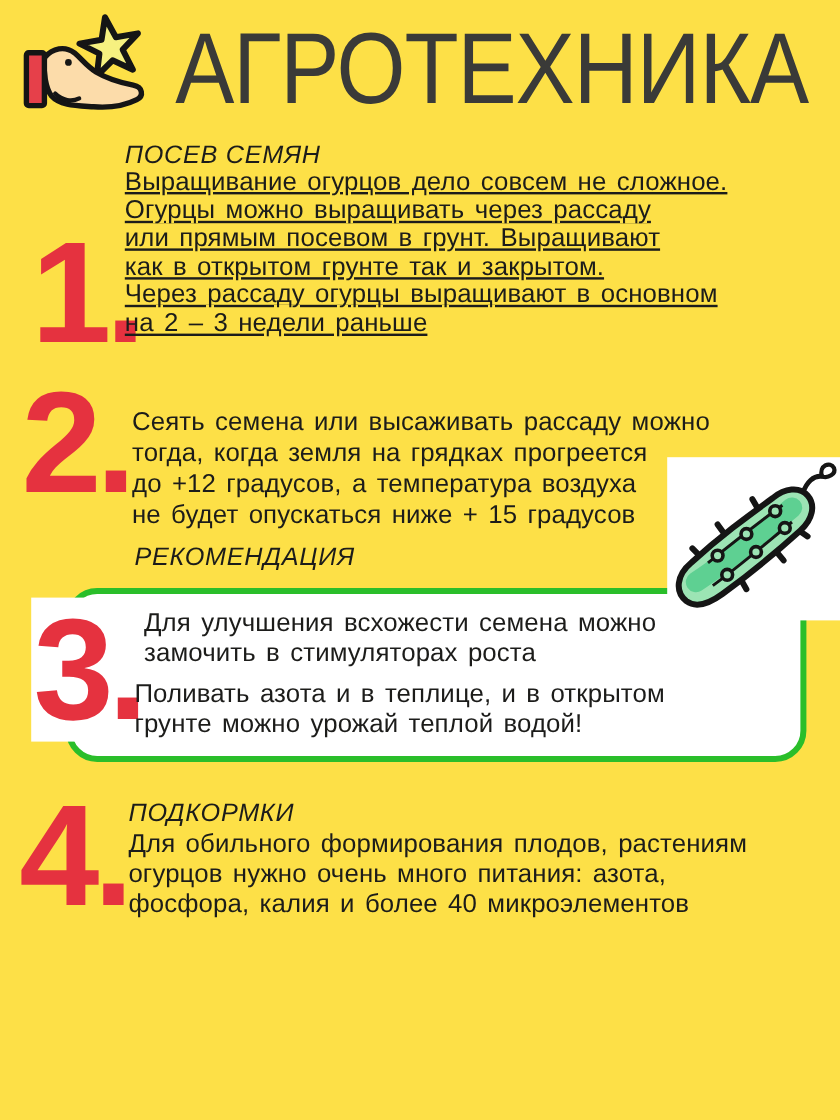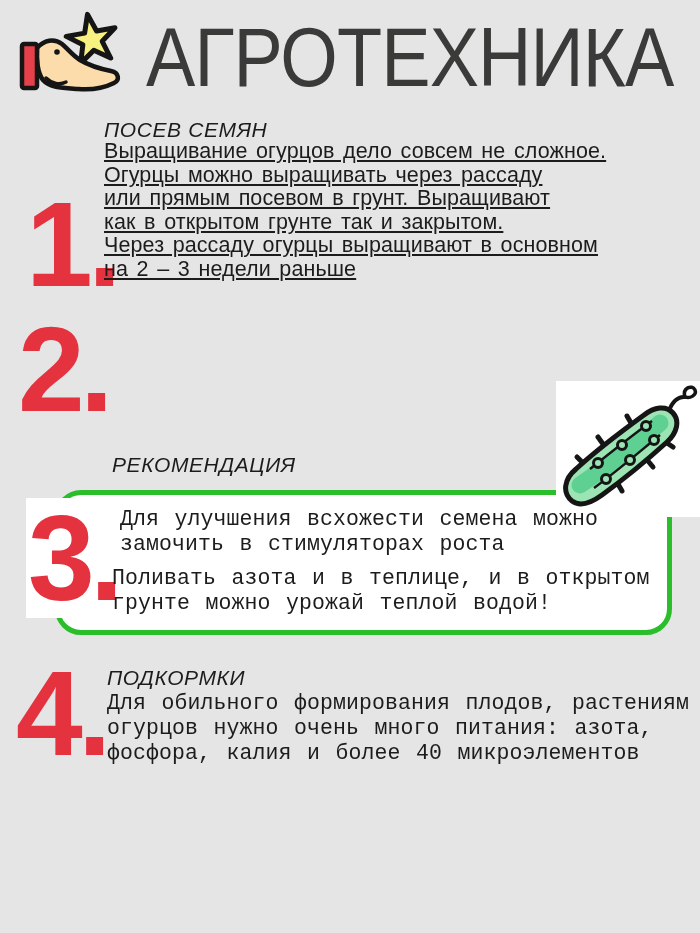--- a/index.html
+++ b/index.html
@@ -10,39 +10,39 @@
     --cucumber_light:#9ce4b4;
     --cucumber_dark:#5ed092;
     --outline:#151515;
     --star_yellow:#f6f180;
     --hand_skin:#fcdcaa;
     --cuff_red:#e6404a;
   }
   *{margin:0;padding:0;box-sizing:border-box;}
   html,body{background:#fff;}
   .page{
-    position:relative;width:700px;height:933px;background:#e5e5e5;overflow:hidden;
+    position:relative;width:700px;height:933px;background:#fde047;overflow:hidden;
     font-family:"Liberation Sans","DejaVu Sans",sans-serif;color:var(--text);
   }
   .abs{position:absolute;}
   .title{
     left:146px;top:15px;font-size:84px;line-height:1;letter-spacing:-1px;
     color:var(--title_color);transform:scaleX(.88);transform-origin:left top;
     white-space:nowrap;font-weight:400;
   }
   .sec-heading{
     font-size:21px;line-height:26px;letter-spacing:.6px;color:var(--text);
     white-space:nowrap;
     font-style:italic;
   }
   .para{font-size:21.5px;letter-spacing:.1px;word-spacing:2.5px;white-space:nowrap;}
   .para .ln{display:block;}
   .lh24 .ln{line-height:23.6px;}
   .lh26 .ln{line-height:26px;}
-  .lh25 .ln{line-height:25px;font-family:Liberation Mono, monospace;}
+  .lh25 .ln{line-height:25px;}
   .num{
     font-size:120px;line-height:1;font-weight:bold;letter-spacing:-0.04em;
     color:var(--accent_red);white-space:nowrap;
   }
   .num-mask{background:#fff;padding:0 8px 0 2px;z-index:3;}
   .rec-box{
     left:55px;top:490px;width:617px;height:145px;
     border:5px solid var(--accent_green);border-radius:26px;z-index:1;background:#fff;
   }
   .cucumber-wrap{
@@ -73,20 +73,26 @@
   <div class="abs para lh24" style="left:104px;top:140px;text-decoration:underline;">
     <span class="ln">Выращивание огурцов дело совсем не сложное.</span>
     <span class="ln">Огурцы можно выращивать через рассаду</span>
     <span class="ln">или прямым посевом в грунт. Выращивают</span>
     <span class="ln">как в открытом грунте так и закрытом.</span>
     <span class="ln">Через рассаду огурцы выращивают в основном</span>
     <span class="ln">на 2 – 3 недели раньше</span>
   </div>
 
   <div class="abs num" style="left:18px;top:309px;">2.</div>
+  <div class="abs para lh26" style="left:110px;top:338px;">
+    <span class="ln">Сеять семена или высаживать рассаду можно</span>
+    <span class="ln">тогда, когда земля на грядках прогреется</span>
+    <span class="ln">до +12 градусов, а температура воздуха</span>
+    <span class="ln">не будет опускаться ниже + 15 градусов</span>
+  </div>
 
   <div class="abs sec-heading" style="left:112px;top:452px;">РЕКОМЕНДАЦИЯ</div>
 
   <div class="abs rec-box"></div>
 
   <svg class="abs cucumber-wrap" width="146" height="136" viewBox="0 0 146 136">
 
     <path d="M113,30 C116,21 122,15 129,16" fill="none" stroke="var(--outline)" stroke-width="4" stroke-linecap="round"></path>
     <path d="M129,16 C126,7 136,3 139,9 C141,14 134,18 129,16 Z" fill="none" stroke="var(--outline)" stroke-width="3.5"></path>
 

